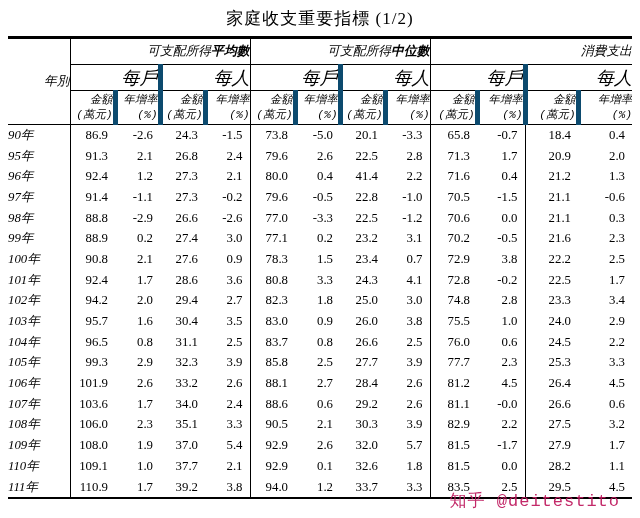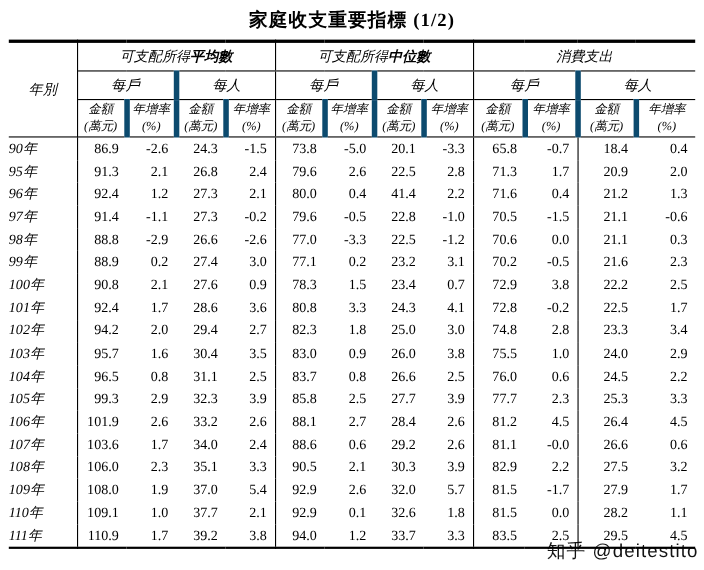--- a/index.html
+++ b/index.html
@@ -3,51 +3,51 @@
 <meta charset="utf-8">
 <style>
   html,body{margin:0;padding:0;}
   body{
     width:640px;height:518px;background:#ffffff;
     font-family:"Liberation Serif","DejaVu Serif",serif;
     color:#000;
   }
   .page{position:relative;width:640px;height:518px;overflow:hidden;background:#fff;}
   .title{
-    text-align:center;margin:7px 0 6px 0;font-size:17px;font-weight:700;
+    text-align:center;margin:7px 0 6px 0;font-size:17px;font-weight:400;
     letter-spacing:1px;
   }
   table{
     border-collapse:collapse;table-layout:fixed;width:624px;margin-left:8px;
     border-top:3px solid #000;border-bottom:2px solid #000;
   }
   th,td{padding:0;vertical-align:middle;font-weight:normal;overflow:hidden;white-space:nowrap;}
   
-  thead th{text-align:center;}
+  thead th{text-align:right;font-family:Liberation Mono, monospace;}
   .h1 th{height:25px;font-size:12.8px;}
-  .h2 th{height:25px;font-size:13px;}
+  .h2 th{height:25px;font-size:18px;}
   .h3 th{height:33px;font-size:11.3px;line-height:1.28;margin-left:28px;}
   .h1 th.grp,.h2 th,.corner{font-style:italic;}
   .h3 th{font-style:italic;}
   .grp b{font-weight:700;}
   .corner{border-right:1.5px solid #000;border-bottom:1.5px solid #000;font-size:12.8px;}
   .h1 th.grp{border-bottom:1px solid #000;}
   .h2 th{border-bottom:1px solid #000;}
   .h3 th{border-bottom:1.5px solid #000;}
   .bl1{border-left:5px solid #0c4a6e;}
   .bl15{border-left:1.5px solid #000;}
   
   tbody td{height:20.7px;font-size:12.8px;}
   td.year{border-right:1.5px solid #000;font-style:italic;}
   td.val{text-align:right;padding-right:7px;}
   tbody td.bl15{border-left:1.5px solid #000;}
   .watermark{
-    position:absolute;top:489px;right:5px;
-    font-size:17px;letter-spacing:1px;color:#000000;opacity:.92;
-    font-family:Liberation Sans, sans-serif;
+    position:absolute;top:489px;right:20px;
+    font-size:17px;letter-spacing:1px;color:#be185d;opacity:.92;
+    font-family:Liberation Mono, monospace;
   }
 </style>
 </head>
 <body>
 
 <div class="page">
 
   <div class="title">家庭收支重要指標 (1/2)</div>
 
   <table>

